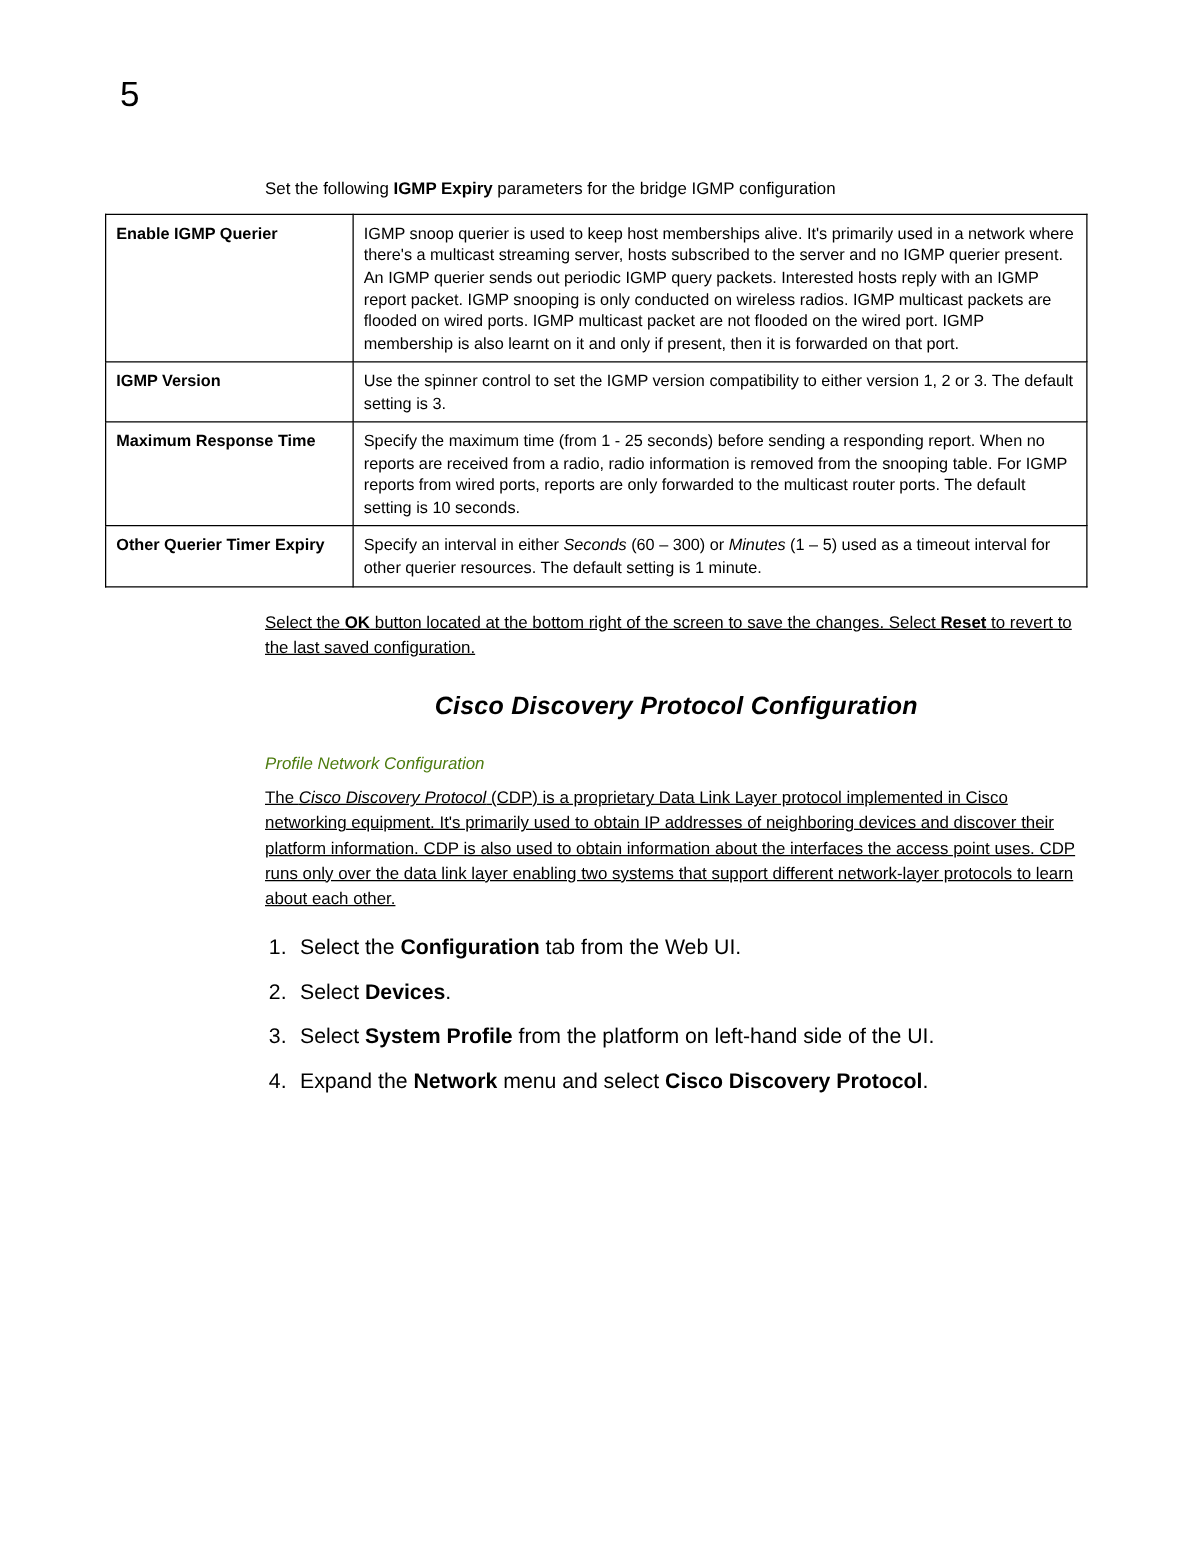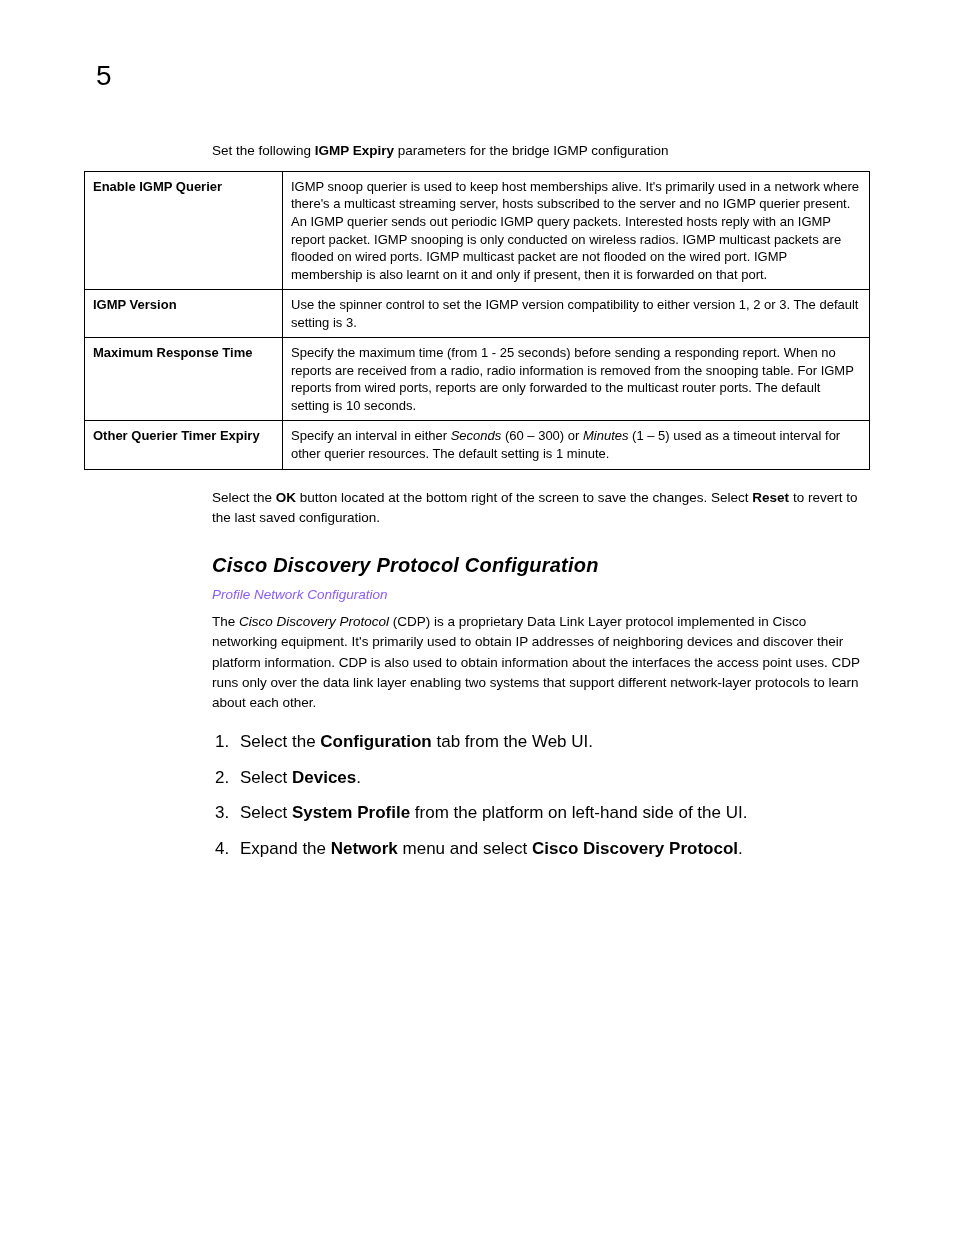--- a/index.html
+++ b/index.html
@@ -52,31 +52,33 @@
     font-weight: bold;
     font-size: 13px;
   }
   table.param-table td.desc {
     font-size: 13px;
   }
   .body-para {
     font-size: 13.5px;
     line-height: 1.5;
     margin: 0 0 16px 0;
+    text-decoration: underline;
   }
   .body-para b { font-weight: bold; }
   .section-heading {
     font-style: italic;
     font-weight: bold;
     font-size: 20px;
     letter-spacing: 0.2px;
-    margin: 26px 0 10px 0;
+    margin: 26px 0 26px 0;
+    text-align: center;
   }
   .link-line {
-    color: #8b5cf6;
+    color: #4d7c0f;
     font-style: italic;
     font-size: 13.5px;
     margin: 0 0 10px 0;
   }
   ol.steps {
     font-size: 17px;
     line-height: 1.5;
     padding-left: 22px;
     margin: 0;
   }

